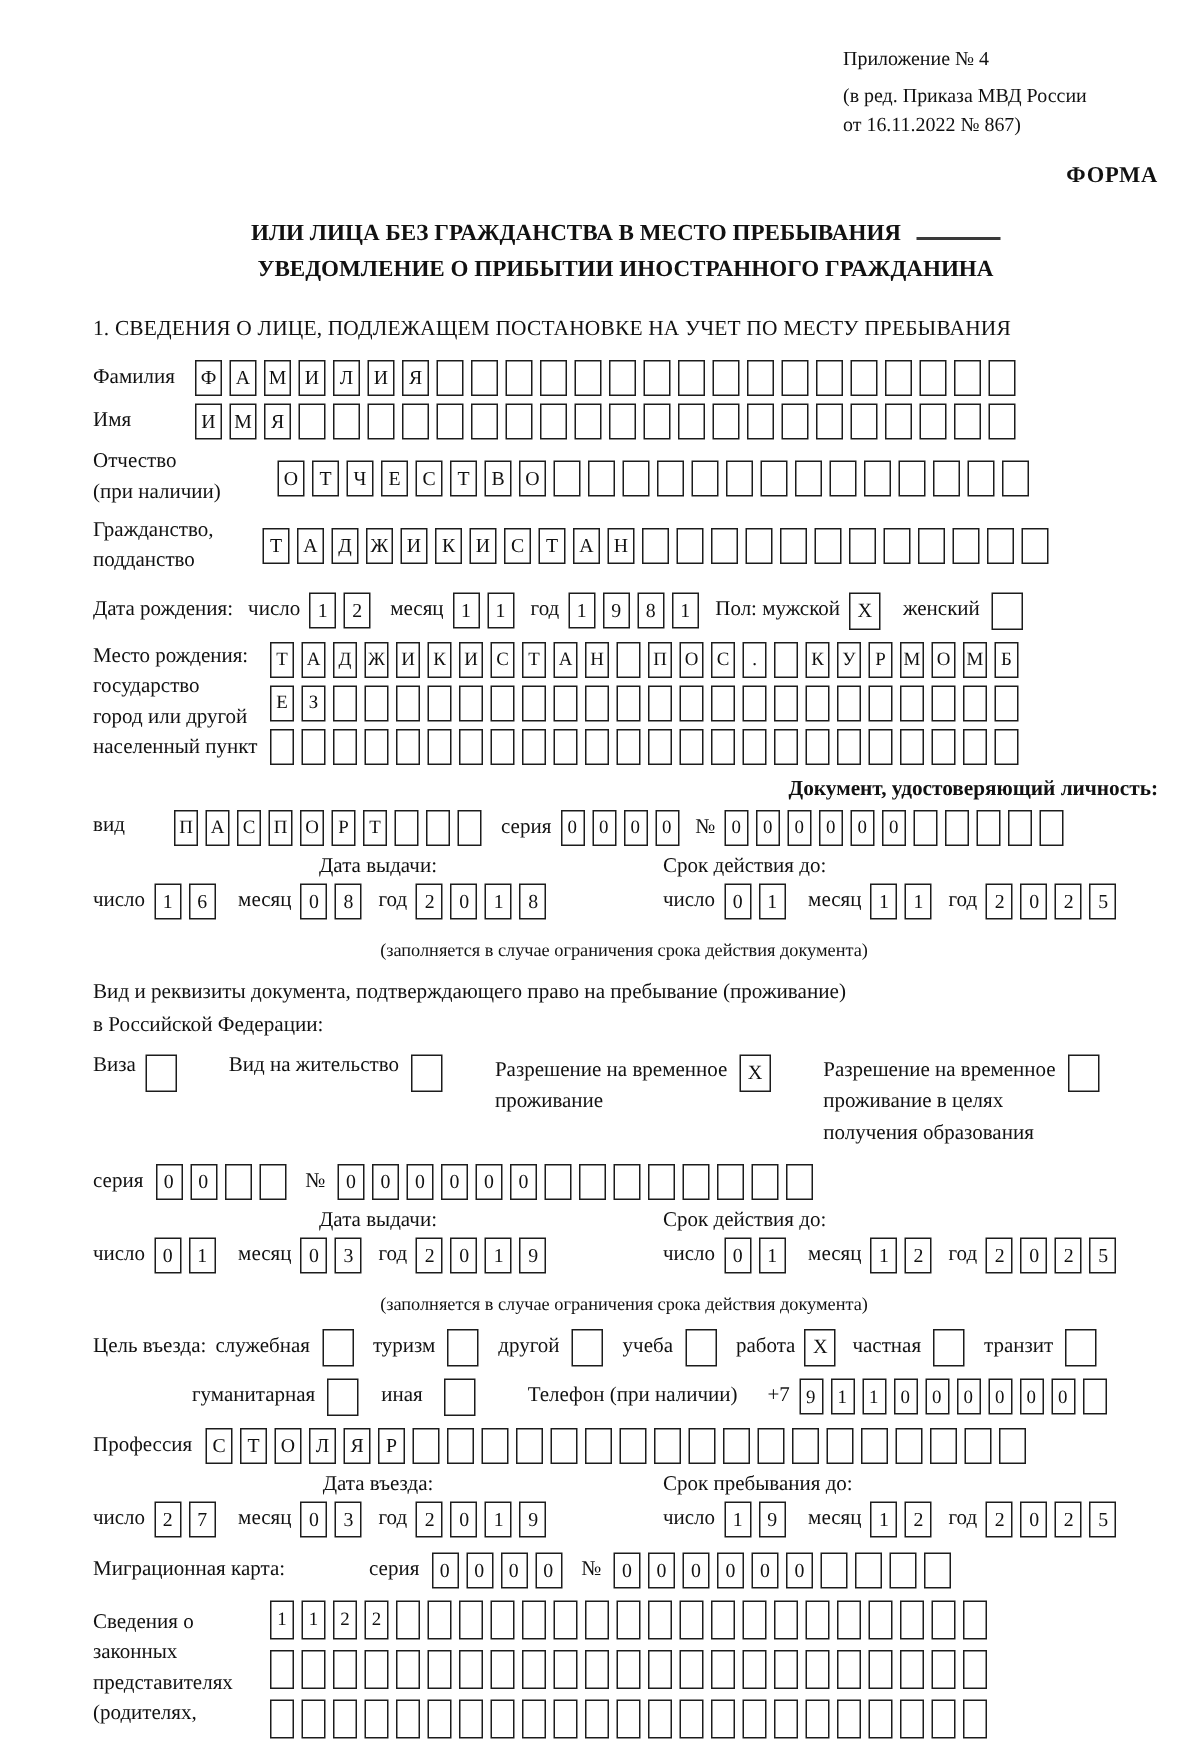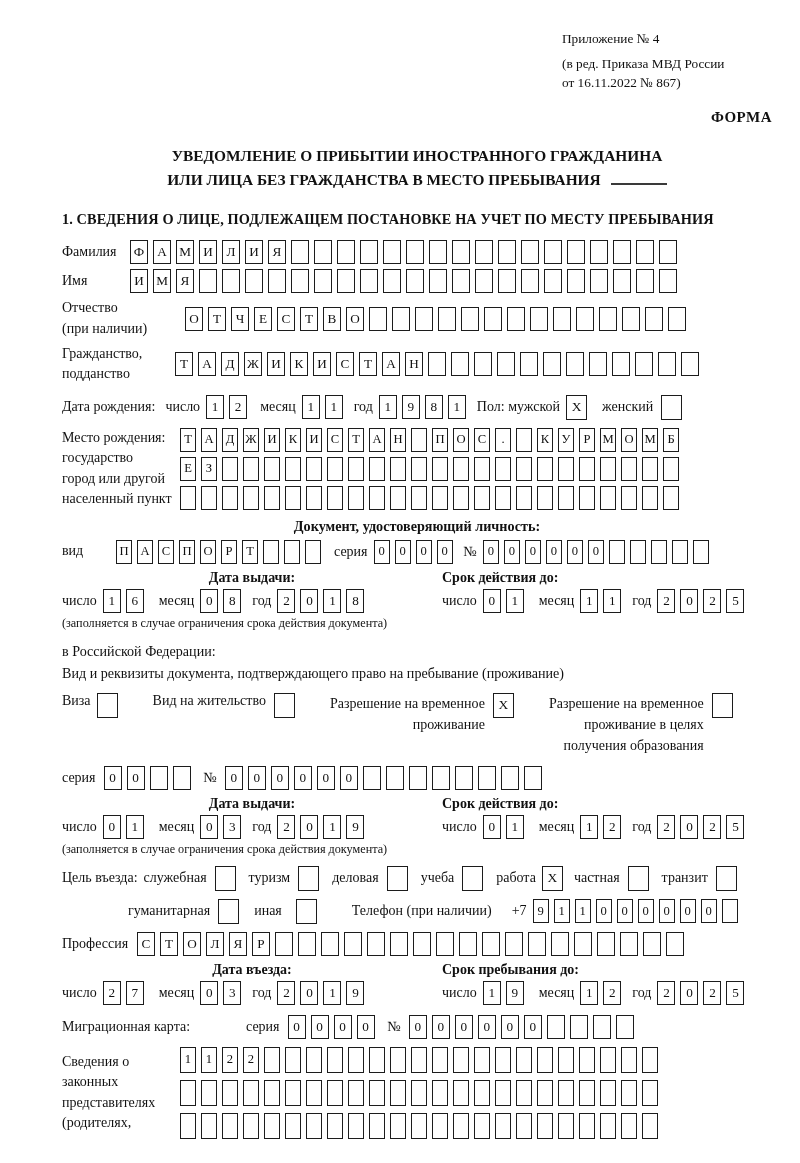--- a/index.html
+++ b/index.html
@@ -10,77 +10,77 @@
   }
   .page{padding:30px 28px 0 62px}
 
   .hdr{margin-left:500px;width:212px;font-size:13.3px;line-height:1.42}
   .hdr .gap{margin-top:6px}
   .forma{margin-top:16px;text-align:right;font-weight:700;font-size:15px;letter-spacing:.5px}
 
   .title{margin-top:18px;text-align:center;font-weight:700;font-size:15.4px;line-height:1.55}
   .underline{display:inline-block;width:56px;border-bottom:2.2px solid #3a3a3a;height:.85em;margin-left:10px}
 
-  .sec{margin-top:20px;margin-bottom:12px;font-weight:700;font-size:14.3px;letter-spacing:.1px}
+  .sec{margin-top:20px;margin-bottom:12px;font-weight:400;font-size:14.3px;letter-spacing:.1px}
 
   .row{display:flex;align-items:center;margin-top:5px;white-space:nowrap}
   .row.top{align-items:center}
   .lbl{flex:none;line-height:1.45}
   .lw68{width:68px}.lw123{width:123px}.lw106{width:113px}.lw118{width:118px}.lw75{width:75px}
   .col{display:flex;flex-direction:column}
 
   .cellrow{display:flex;flex-wrap:nowrap;align-items:center}
   .cell{
     flex:none;display:inline-flex;align-items:center;justify-content:center;
     width:18px;height:24px;border:1.6px solid #1c1c1c;margin-right:5px;
     font-size:13.2px;background:#fff;
   }
   .tight .cell{width:16px;margin-right:5px;font-size:12.6px}
   .bigc .cell{height:26px}
   .chkslot .cell{width:21px;height:25px;font-size:13.5px}
 
   .mr6{margin-right:6px}.mr8{margin-right:8px}.mr10{margin-right:10px}
   .ml6{margin-left:6px}.ml10{margin-left:10px}.ml14{margin-left:14px}.ml18{margin-left:30px}
 
-  .center-bold{margin-top:8px;text-align:center;font-weight:700;font-size:14.2px}
-
-  .dhdr{display:flex;margin-top:6px;font-weight:700}
+  .center-bold{margin-top:8px;text-align:right;font-weight:700;font-size:14.2px}
+
+  .dhdr{display:flex;margin-top:6px;font-weight:400}
   .dhdr .dh-l{width:380px;text-align:center}
   .dhdr .dh-r{flex:1;text-align:left}
   .daterow{display:flex;align-items:center;margin-top:3px;white-space:nowrap}
   .daterow .half-l{width:380px;display:flex;align-items:center}
   .daterow .half-r{display:flex;align-items:center}
-  .note{margin-top:3px;text-align:left;font-size:12.2px;padding-right:2px}
+  .note{margin-top:13px;text-align:center;font-size:12.2px;padding-right:2px}
 
   .para{margin-top:9px;line-height:1.6;font-size:14.1px}
 
   .chkrow{display:flex;align-items:flex-start;margin-top:8px}
-  .ctr{text-align:right;line-height:1.5}
+  .ctr{text-align:left;line-height:1.5}
   .chkitem{display:flex;align-items:flex-start}
   .vgap4 > * + *{margin-top:5px}
   .vgap8 > * + *{margin-top:7px}
 </style>
 </head>
 <body>
 
 <div class="page">
 
   <div class="hdr">
     <div>Приложение № 4</div>
     <div class="gap">(в ред. Приказа МВД России</div>
     <div>от 16.11.2022 № 867)</div>
   </div>
 
   <div class="forma">ФОРМА</div>
 
   <div class="title">
-    <div>УВЕДОМЛЕНИЕ О ПРИБЫТИИ ИНОСТРАННОГО ГРАЖДАНИНА</div>
     <div>
       <span>ИЛИ ЛИЦА БЕЗ ГРАЖДАНСТВА В МЕСТО ПРЕБЫВАНИЯ</span><span class="underline"></span>
     </div>
+    <div>УВЕДОМЛЕНИЕ О ПРИБЫТИИ ИНОСТРАННОГО ГРАЖДАНИНА</div>
   </div>
 
   <div class="sec">1. СВЕДЕНИЯ О ЛИЦЕ, ПОДЛЕЖАЩЕМ ПОСТАНОВКЕ НА УЧЕТ ПО МЕСТУ ПРЕБЫВАНИЯ</div>
 
   <div class="row">
     <span class="lbl lw68">Фамилия</span>
     <div class="cellrow">
         <span class="cell filled">Ф</span>
         <span class="cell filled">А</span>
         <span class="cell filled">М</span>
@@ -398,22 +398,22 @@
           <span class="cell filled">2</span>
           <span class="cell filled">0</span>
           <span class="cell filled">2</span>
           <span class="cell filled">5</span>
         </div>
     </div>
   </div>
   <div class="note">(заполняется в случае ограничения срока действия документа)</div>
 
   <div class="para">
+    <div>Вид и реквизиты документа, подтверждающего право на пребывание (проживание)</div>
     <div>в Российской Федерации:</div>
-    <div>Вид и реквизиты документа, подтверждающего право на пребывание (проживание)</div>
   </div>
 
   <div class="chkrow">
     <div class="chkitem">
       <span class="mr6">Виза</span>
       <div class="chkslot cellrow">
           <span class="cell"></span>
         </div>
     </div>
     <div class="chkitem ml18">
@@ -519,21 +519,21 @@
   <div class="row" style="margin-top:9px">
     <span class="mr6">Цель въезда:</span>
     <span class="mr8">служебная</span>
     <div class="chkslot mr8 cellrow">
         <span class="cell"></span>
       </div>
     <span class="mr8">туризм</span>
     <div class="chkslot mr8 cellrow">
         <span class="cell"></span>
       </div>
-    <span class="mr8">деловая</span>
+    <span class="mr8">другой</span>
     <div class="chkslot mr8 cellrow">
         <span class="cell"></span>
       </div>
     <span class="mr8">учеба</span>
     <div class="chkslot mr8 cellrow">
         <span class="cell"></span>
       </div>
     <span class="mr6">работа</span>
     <div class="chkslot mr6 cellrow">
         <span class="cell filled">X</span>

